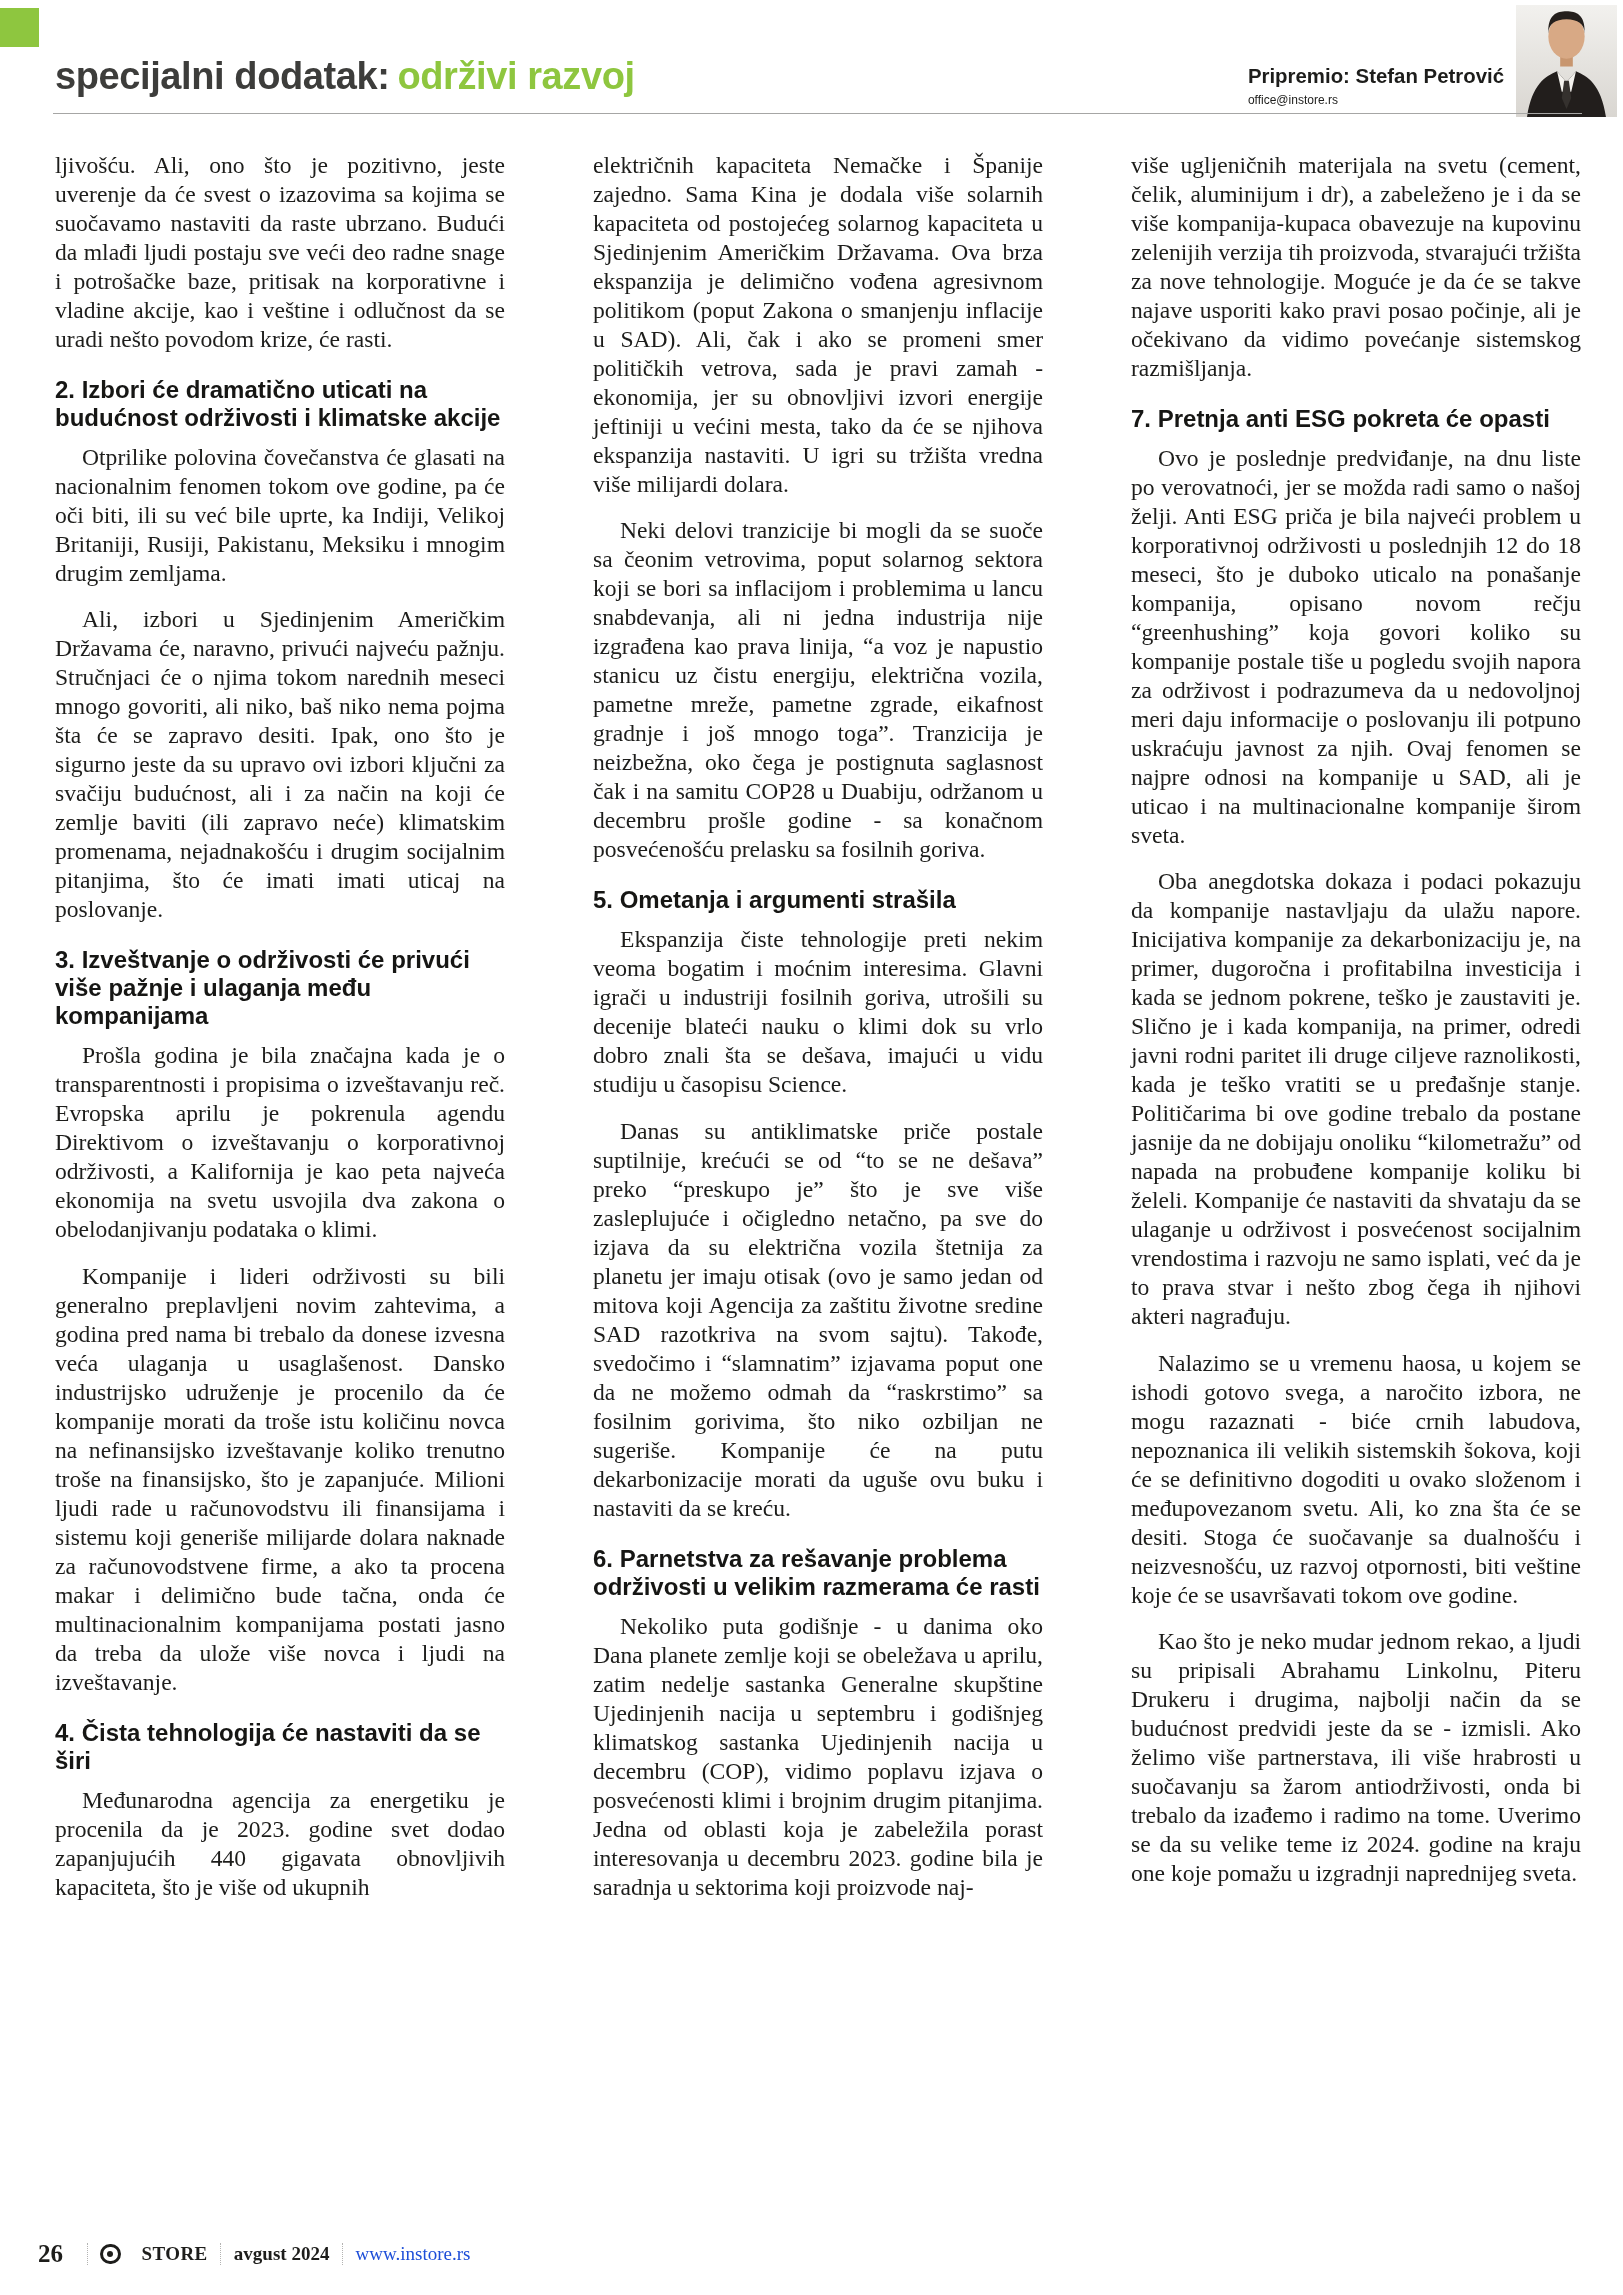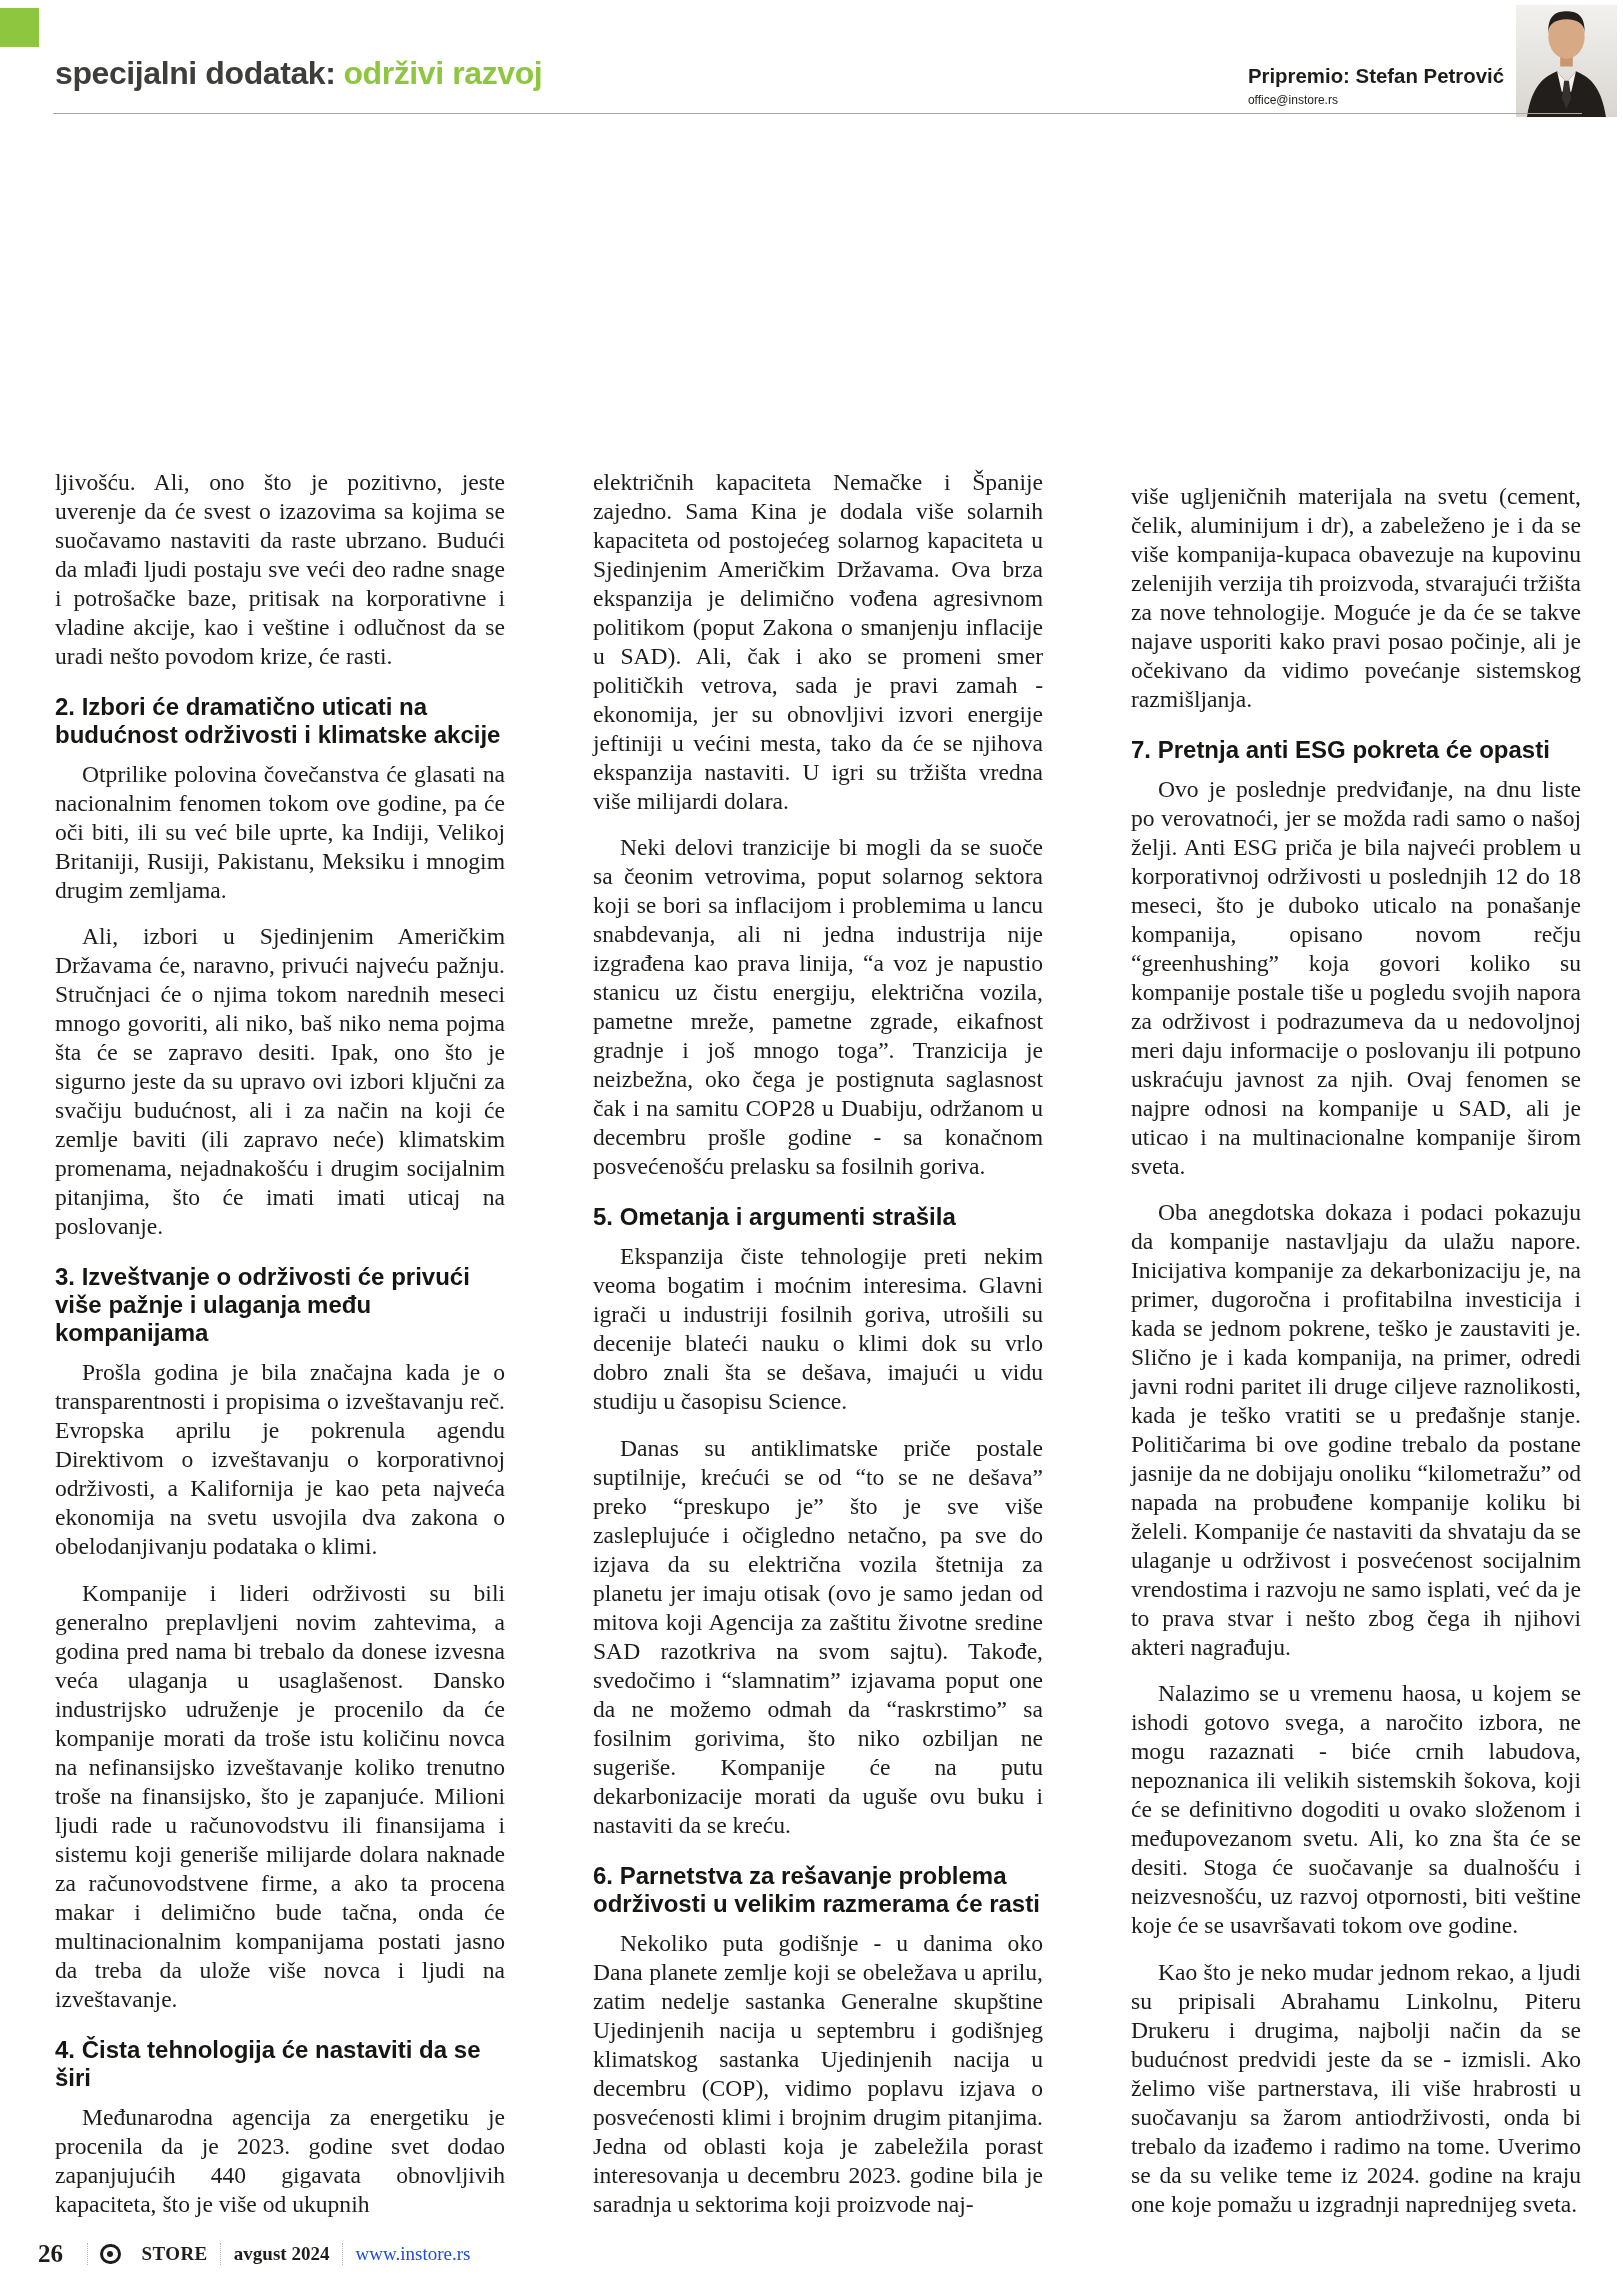--- a/index.html
+++ b/index.html
@@ -9,41 +9,41 @@
     background:#ffffff; overflow:hidden;
     font-family:"Liberation Serif", serif; color:#1d1d1b;
   }
   .corner-accent {
     position:absolute; left:0; top:7.9px; width:39px; height:39px;
     background:#8ec63f;
   }
   .header-title {
     position:absolute; left:55px; top:55px;
     font-family:"Liberation Sans", sans-serif; font-weight:bold;
-    font-size:32px; letter-spacing:-0.4px; color:#3d3d3b; white-space:nowrap;
+    font-size:38px; letter-spacing:-0.4px; color:#3d3d3b; white-space:nowrap;
   }
   .header-title .t-green { color:#8ec63f; margin-left:7.9px; }
   .byline {
     position:absolute; right:119px; top:64px; text-align:left;
     font-family:"Liberation Sans", sans-serif; color:#1d1d1b;
   }
   .byline-name { font-weight:bold; font-size:20.4px; line-height:25px; }
   .byline-email { font-size:12px; line-height:22px; }
   .author-photo {
     position:absolute; right:6.3px; top:4.7px; width:101px; height:112px;
     overflow:hidden; background:#e9e7e3;
   }
   .author-photo svg { display:block; width:100%; height:100%; }
   .divider {
     position:absolute; left:53px; right:41px; top:113px;
     border-top:1.6px solid #a6a6a5;
   }
   .columns {
     position:absolute; left:55px; top:151px; width:1527px; height:2085px;
-    display:flex; gap:88px; overflow:hidden;align-items:flex-end;
+    display:flex; gap:88px; overflow:hidden;
   }
   .column {
     width:450px; flex:0 0 450px;
     font-size:23.6px; line-height:29px; text-align:justify; color:#1d1d1b;
   }
   .body-para { margin-bottom:17.3px; text-indent:27px; }
   .body-para.cont { text-indent:0; }
   .col-heading {
     font-family:"Liberation Sans", sans-serif; font-weight:bold;
     font-size:24px; line-height:28px; color:#161614;

